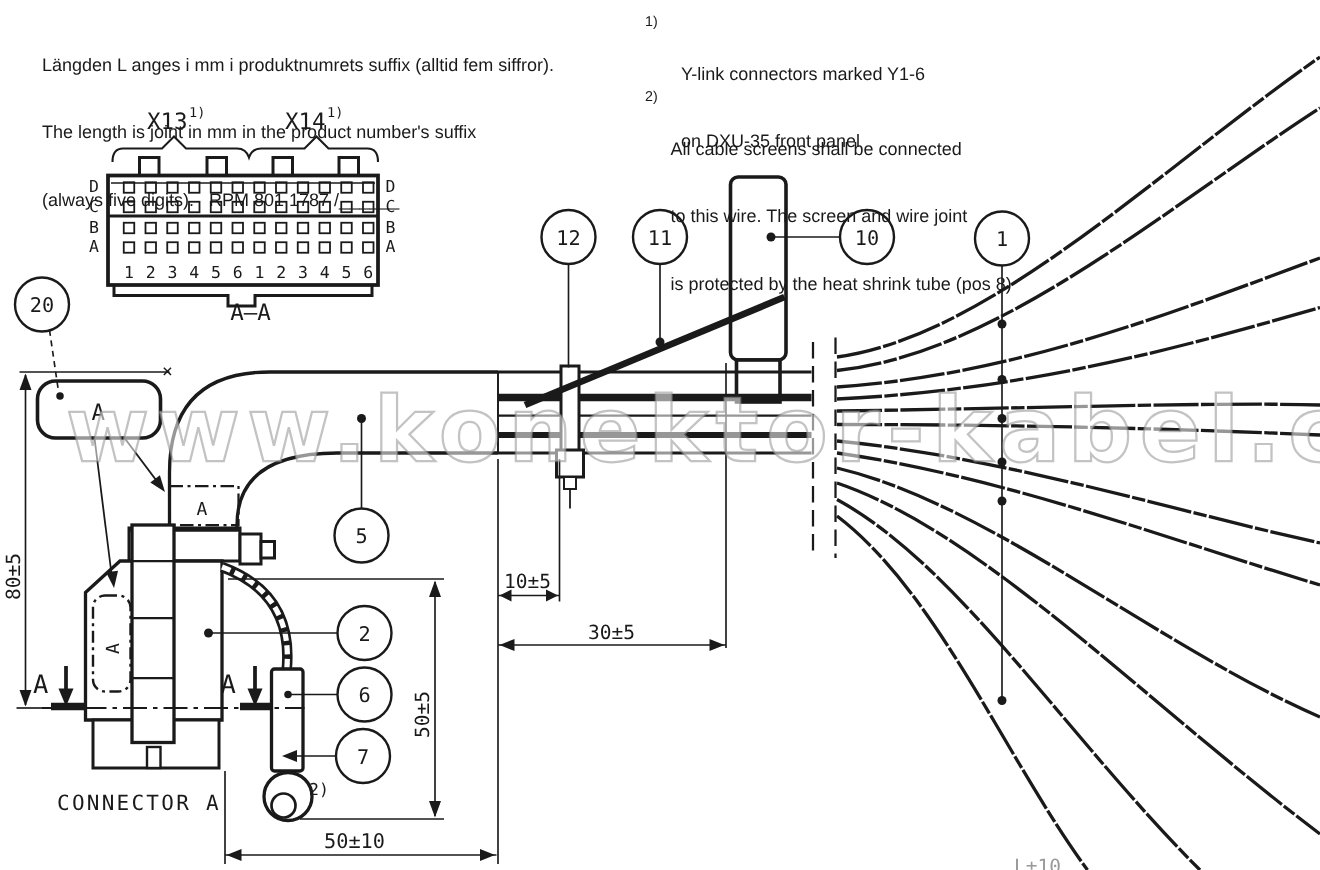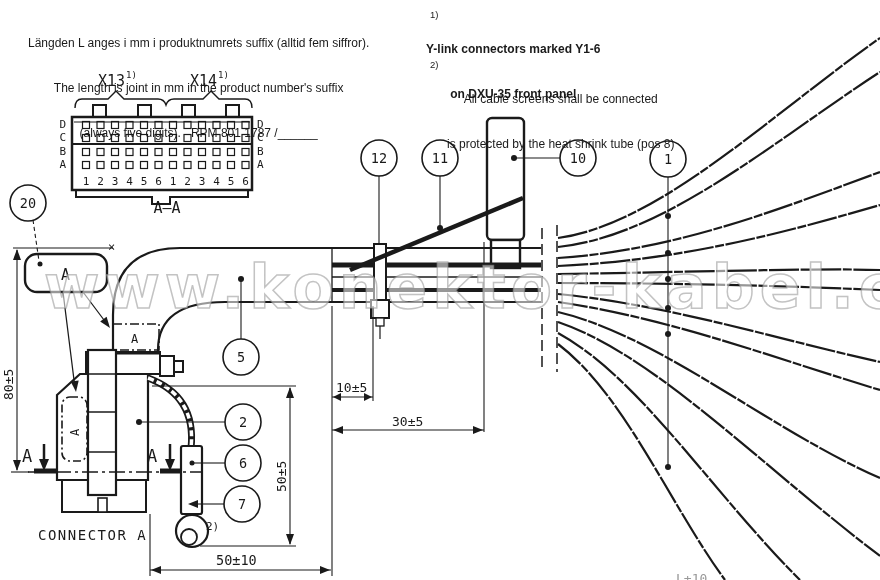--- a/index.html
+++ b/index.html
@@ -1,19 +1,19 @@
 <!DOCTYPE html>
 <html><head>
 <meta charset="utf-8">
 <style>
   html,body{margin:0;padding:0;background:#fff;}
   .page{position:relative;width:880px;height:580px;background:#fff;overflow:hidden;
         font-family:"DejaVu Sans Mono",monospace;color:#1a1a1a;}
   .note{position:absolute;font-family:"Liberation Sans",sans-serif;font-size:12px;
-        line-height:15px;color:#1a1a1a;white-space:pre;text-align:center;}
+        line-height:15px;color:#1a1a1a;white-space:pre;}
   .note-ref{position:absolute;font-family:"Liberation Sans",sans-serif;font-size:9.5px;color:#1a1a1a;}
   svg{position:absolute;left:0;top:0;}
   svg text{fill:#1a1a1a;font-family:"DejaVu Sans Mono",monospace;}
   .watermark{position:absolute;left:44px;top:252px;font-family:"DejaVu Sans",sans-serif;
         font-weight:bold;font-size:60px;letter-spacing:5px;white-space:nowrap;
         color:rgba(255,255,255,0.55);-webkit-text-stroke:1.5px rgba(145,145,145,0.55);
         pointer-events:none;}
   .partial-dim{position:absolute;left:676px;top:571px;font-size:13px;color:#999;}
 </style>
 </head>
@@ -313,25 +313,26 @@
 
   <div class="watermark">www.konektor-kabel.cz</div>
 
   <div class="note" style="left:28px;top:6px;">
     <div>Längden L anges i mm i produktnumrets suffix (alltid fem siffror).</div>
     <div>The length is joint in mm in the product number's suffix</div>
     <div>(always five digits).   RPM 801 1787 /______</div>
   </div>
 
   <div class="note-ref" style="left:430px;top:9px;">1)</div>
-  <div class="note" style="left:426px;top:12px;font-weight:bold;">
+  <div class="note" style="left:454px;top:12px;">
     <div>Y-link connectors marked Y1-6</div>
     <div>on DXU-35 front panel</div>
   </div>
 
   <div class="note-ref" style="left:430px;top:59px;">2)</div>
   <div class="note" style="left:447px;top:62px;">
     <div>All cable screens shall be connected</div>
+    <div>to this wire. The screen and wire joint</div>
     <div>is protected by the heat shrink tube (pos 8)</div>
   </div>
 
   <div class="partial-dim">L±10</div>
 </div>
 
 </body></html>

